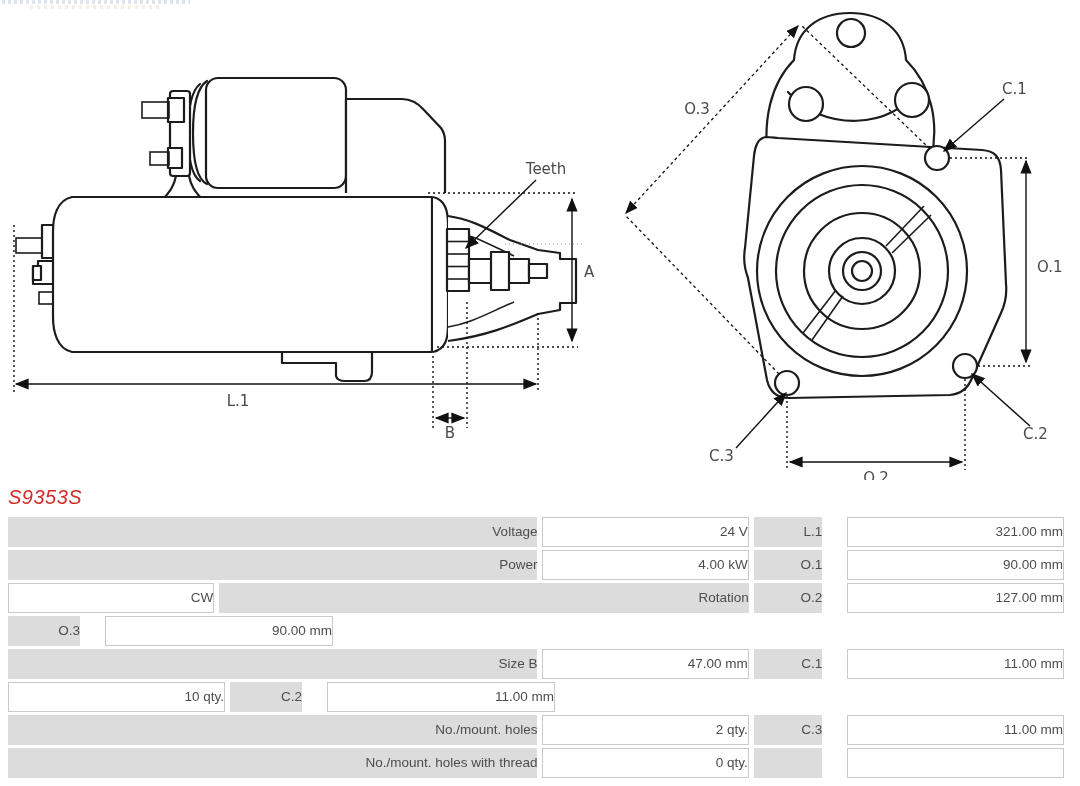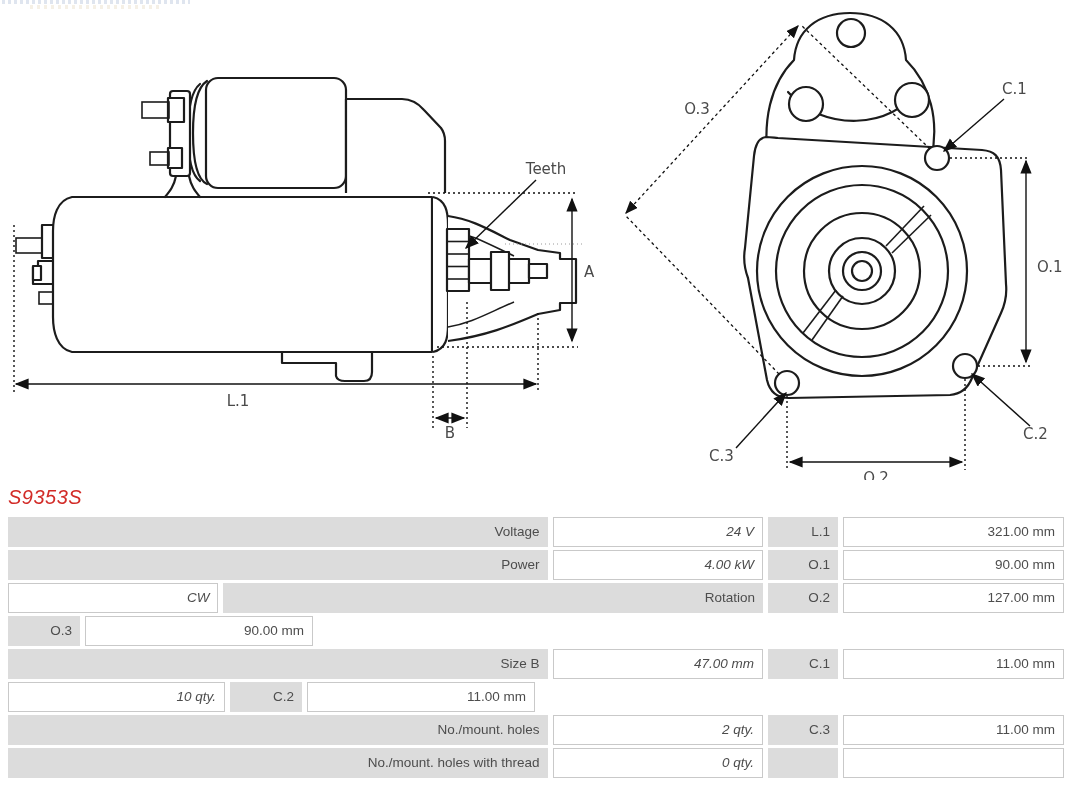--- a/index.html
+++ b/index.html
@@ -13,24 +13,24 @@
       repeating-linear-gradient(90deg,#eadfc8 0 3px,#ffffff 3px 7px) bottom/70% 4px no-repeat;}
 
   .drawing-svg{position:absolute;left:0;top:0;}
 
   .part-number{position:absolute;left:8px;top:486px;font-size:20px;font-weight:500;
                letter-spacing:.5px;font-style:italic;}
 
   .spec-table{position:absolute;left:8px;top:517px;width:1056px;display:flex;
               flex-direction:column;row-gap:3px;font-size:13.5px;}
   .spec-row{display:flex;column-gap:5px;height:30px;line-height:30px;}
-  .cell{box-sizing:border-box;text-align:right;padding-right:8px;white-space:nowrap;}
+  .cell{box-sizing:border-box;text-align:right;padding-right:0;white-space:nowrap;}
   .lbl{background:#dcdcdc;}
   .val{background:#ffffff;border:1px solid #c9c9c9;line-height:28px;}
-  .c1{width:557px;} .c2{width:217px;font-style:italic;} .c3{width:72px;} .c4{width:228px;}
+  .c1{width:557px;} .c2{width:217px;} .c3{width:72px;} .c4{width:228px;margin-left:20px;}
 
   svg text{font-family:"DejaVu Sans",sans-serif;font-size:15px;fill:#4a4a4a;}
   .ln{stroke:#1c1c1c;stroke-width:2.2;fill:none;stroke-linejoin:round;stroke-linecap:round;}
   .lnf{stroke:#1c1c1c;stroke-width:2.2;fill:#ffffff;stroke-linejoin:round;}
   .thin{stroke:#1c1c1c;stroke-width:1.6;fill:none;}
   .dim{stroke:#111;stroke-width:1.4;fill:none;}
   .dot{stroke:#111;stroke-width:1.4;fill:none;stroke-dasharray:2 3;}
   .dsh{stroke:#111;stroke-width:1.3;fill:none;stroke-dasharray:3 3;}
   .faint{stroke:#9a9a9a;stroke-width:1;fill:none;stroke-dasharray:1 3;}
 </style>

